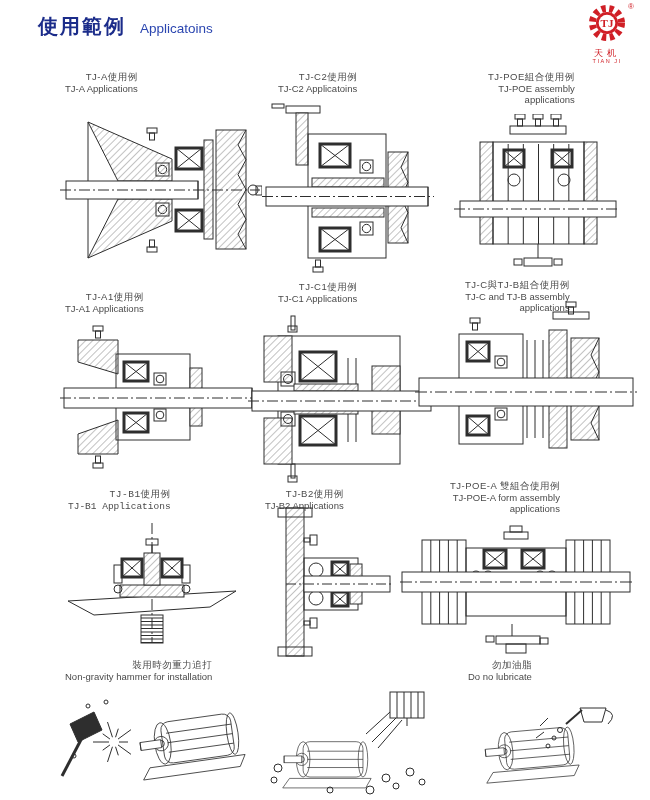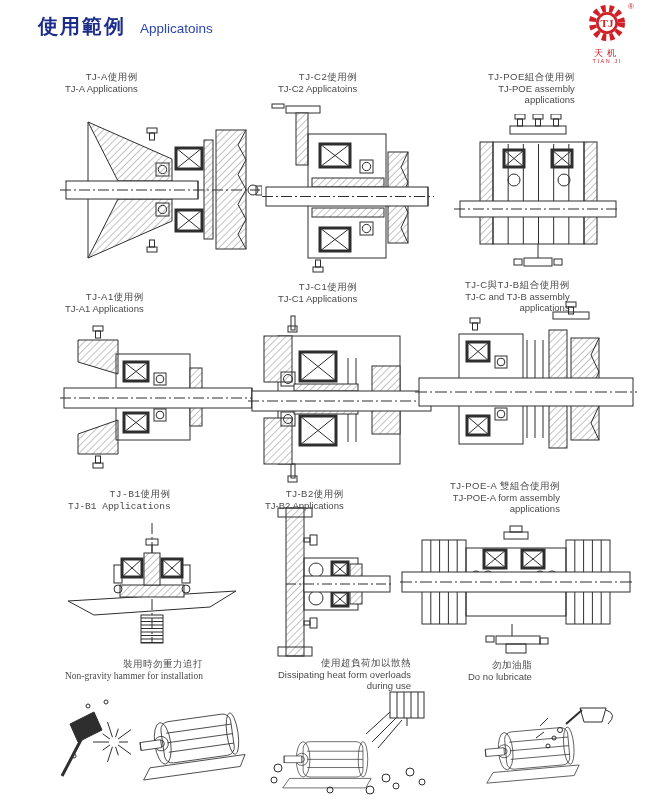--- a/index.html
+++ b/index.html
@@ -13,21 +13,21 @@
   .logo{position:absolute;right:14px;top:3px;width:58px;text-align:center;line-height:1;}
   .logo .reg{position:absolute;right:2px;top:0;font-size:8px;color:#d01f26;}
   .logo .nzh{font-size:9px;color:#d01f26;letter-spacing:4px;margin-top:1px;font-family:Liberation Serif, serif;}
   .logo .nen{font-size:5.5px;color:#d01f26;letter-spacing:1.5px;margin-top:1px;}
   
   .cap{position:absolute;font-size:9.5px;line-height:11.5px;color:#4a4a4a;white-space:nowrap;text-align:right;}
   .cap .zh{letter-spacing:0.5px;}
   .c1{left:65px;top:71px;}  .c2{left:278px;top:71px;}  .c3{left:488px;top:71px;}
   .c4{left:65px;top:291px;} .c5{left:278px;top:281px;} .c6{left:456px;top:279px;margin-left:9px;}
   .c7{left:68px;top:489px;font-family:Liberation Mono, monospace;} .c8{left:265px;top:488px;} .c9{left:450px;top:480px;}
-  .c10{left:65px;top:659px;font-family:Liberation Serif, serif;}.c11{left:278px;top:657px;}.c12{left:468px;top:659px;}
+  .c10{left:65px;top:659px;}.c11{left:278px;top:657px;}.c12{left:468px;top:659px;}
   
   .art{position:absolute;}
   .a1{left:60px;top:102px;width:202px;height:175px;}
   .a2{left:262px;top:100px;width:172px;height:186px;}
   .a3{left:452px;top:114px;width:172px;height:166px;}
   .a4{left:60px;top:316px;width:196px;height:160px;}
   .a5{left:248px;top:310px;width:187px;height:177px;}
   .a6{left:415px;top:300px;width:222px;height:178px;}
   .a7{left:62px;top:519px;width:180px;height:128px;}
   .a8{left:256px;top:502px;width:137px;height:160px;}
@@ -109,25 +109,20 @@
     </div>
   <div class="cap c9">
       <div class="zh">TJ-POE-A 雙組合使用例</div>
       <div class="en">TJ-POE-A form assembly</div>
       <div class="en">applications</div>
     </div>
   <div class="cap c10">
       <div class="zh">裝用時勿重力追打</div>
       <div class="en">Non-gravity hammer  for installation</div>
       <div class="en"></div>
-    </div>
-  <div class="cap c11">
-      <div class="zh">使用超負荷加以散熱</div>
-      <div class="en">Dissipating heat form overloads</div>
-      <div class="en">during use</div>
     </div>
   <div class="cap c12">
       <div class="zh">勿加油脂</div>
       <div class="en">Do no lubricate</div>
       <div class="en"></div>
     </div>
 
   <div class="art a1"><svg width="202" height="175" viewBox="0 0 202 175" role="img">
         <polygon points="28,20 112,57 112,79 58,79" fill="url(#hatch)" stroke="#2e2e2e" stroke-width="1"></polygon>
         <polygon points="28,156 112,119 112,97 58,97" fill="url(#hatch)" stroke="#2e2e2e" stroke-width="1"></polygon>

